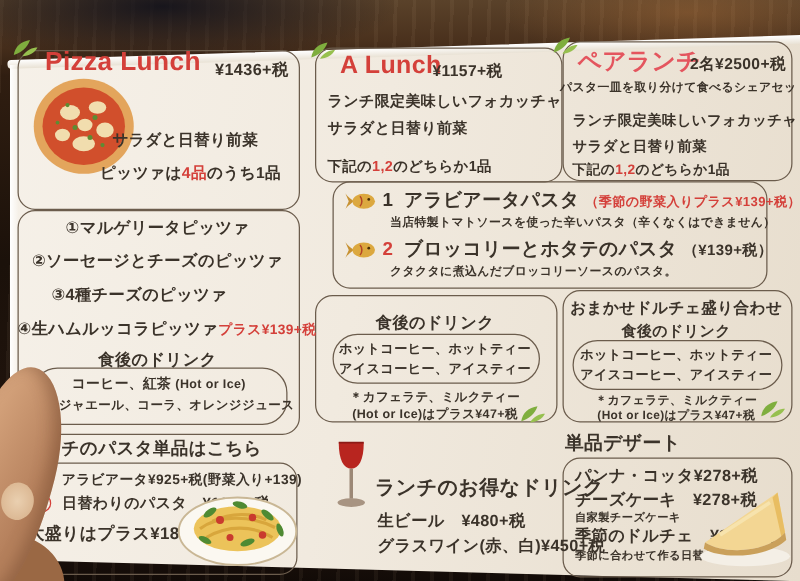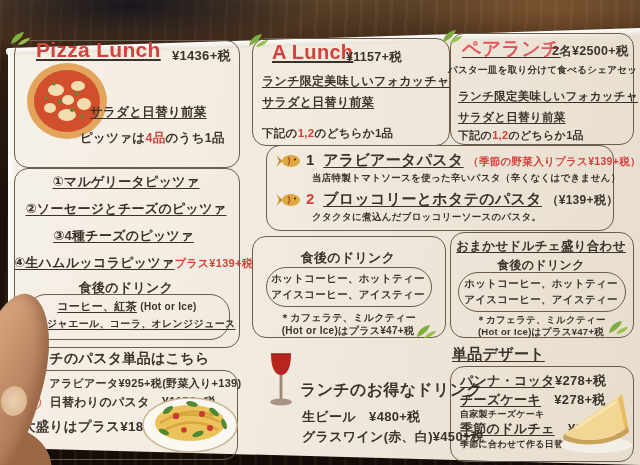--- a/index.html
+++ b/index.html
@@ -16,21 +16,21 @@
     clip-path:polygon(8px 54px,640px 33px,640px 465px,8px 448px);
     background:linear-gradient(100deg,#f6f1e9 0%,#f1eadf 45%,#e7ddcd 100%);}
   .edge-top{position:absolute;left:6px;top:48px;width:660px;height:7px;border-radius:3px;
     background:linear-gradient(180deg,#ffffff,#e9e2d5);transform:rotate(-1.8deg);transform-origin:left center;z-index:2;}
   .edge-left{position:absolute;left:8px;top:52px;width:7px;height:396px;z-index:2;
     background:linear-gradient(90deg,#ffffff,rgba(255,255,255,0));}
   .box{position:absolute;border:1.6px solid #6b5c4c;border-radius:14px;z-index:3;}
   .ibox{position:absolute;border:1.4px solid #6b5c4c;border-radius:20px;z-index:3;}
   .t{position:absolute;color:#3b332a;font-weight:bold;white-space:nowrap;z-index:4;letter-spacing:.3px;}
   .c{text-align:center;}
-  .u{text-decoration:underline;text-underline-offset:2px;}
+  .u{text-underline-offset:2px;}
   .red{color:#d4403a;}
   .pink{color:#e4555e;}
   .thin{font-weight:bold;}
   .num-circle{display:inline-block;width:13px;height:13px;line-height:13px;border-radius:50%;
     font-size:9px;text-align:center;vertical-align:1px;}
   .icon{position:absolute;z-index:5;}
   .thumb{position:absolute;left:-26px;top:292px;width:68px;height:188px;z-index:6;
     background:linear-gradient(105deg,#dcab83,#b5805c 70%);
     border-radius:46% 54% 42% 58% / 38% 44% 56% 62%;transform:rotate(14deg);
     box-shadow:inset -7px 0 12px rgba(90,50,25,.35);}
@@ -73,21 +73,21 @@
       <circle cx="22" cy="38" r="1.5" fill="#5d8c33"></circle>
   </svg>
   <div class="t u" style="left:90px;top:104px;font-size:12.5px;">サラダと日替り前菜</div>
   <div class="t" style="left:80px;top:130px;font-size:12.5px;">
     <span>ピッツァは</span><span class="red">4品</span><span>のうち1品</span>
   </div>
 
   <div class="box" style="left:14px;top:168px;width:224px;height:178px;"></div>
   <div class="t c u" style="left:14px;top:200px;width:224px;font-size:13px;">②ソーセージとチーズのピッツァ</div>
   <div class="t c u" style="left:14px;top:173px;width:224px;font-size:13px;">①マルゲリータピッツァ</div>
-  <div class="t c u" style="left:12px;top:227px;width:223px;font-size:13px;">③4種チーズのピッツァ</div>
+  <div class="t c u" style="left:0;top:227px;width:223px;font-size:13px;">③4種チーズのピッツァ</div>
   <div class="t c" style="left:14px;top:254px;width:224px;font-size:13px;">
     <span class="u">④生ハムルッコラピッツァ</span><span class="red" style="font-size:11px;">プラス¥139+税</span>
   </div>
   <div class="t c" style="left:14px;top:279px;width:224px;font-size:13px;">食後のドリンク</div>
   <div class="ibox" style="left:26px;top:294px;width:202px;height:44px;"></div>
   <div class="t c" style="left:26px;top:299px;width:202px;font-size:11px;">
     <span class="u">コーヒー、紅茶</span> <span style="font-size:10px;">(Hot or Ice)</span>
   </div>
   <div class="t c u" style="left:26px;top:317px;width:202px;font-size:10px;">ジンジャエール、コーラ、オレンジジュース</div>
 

